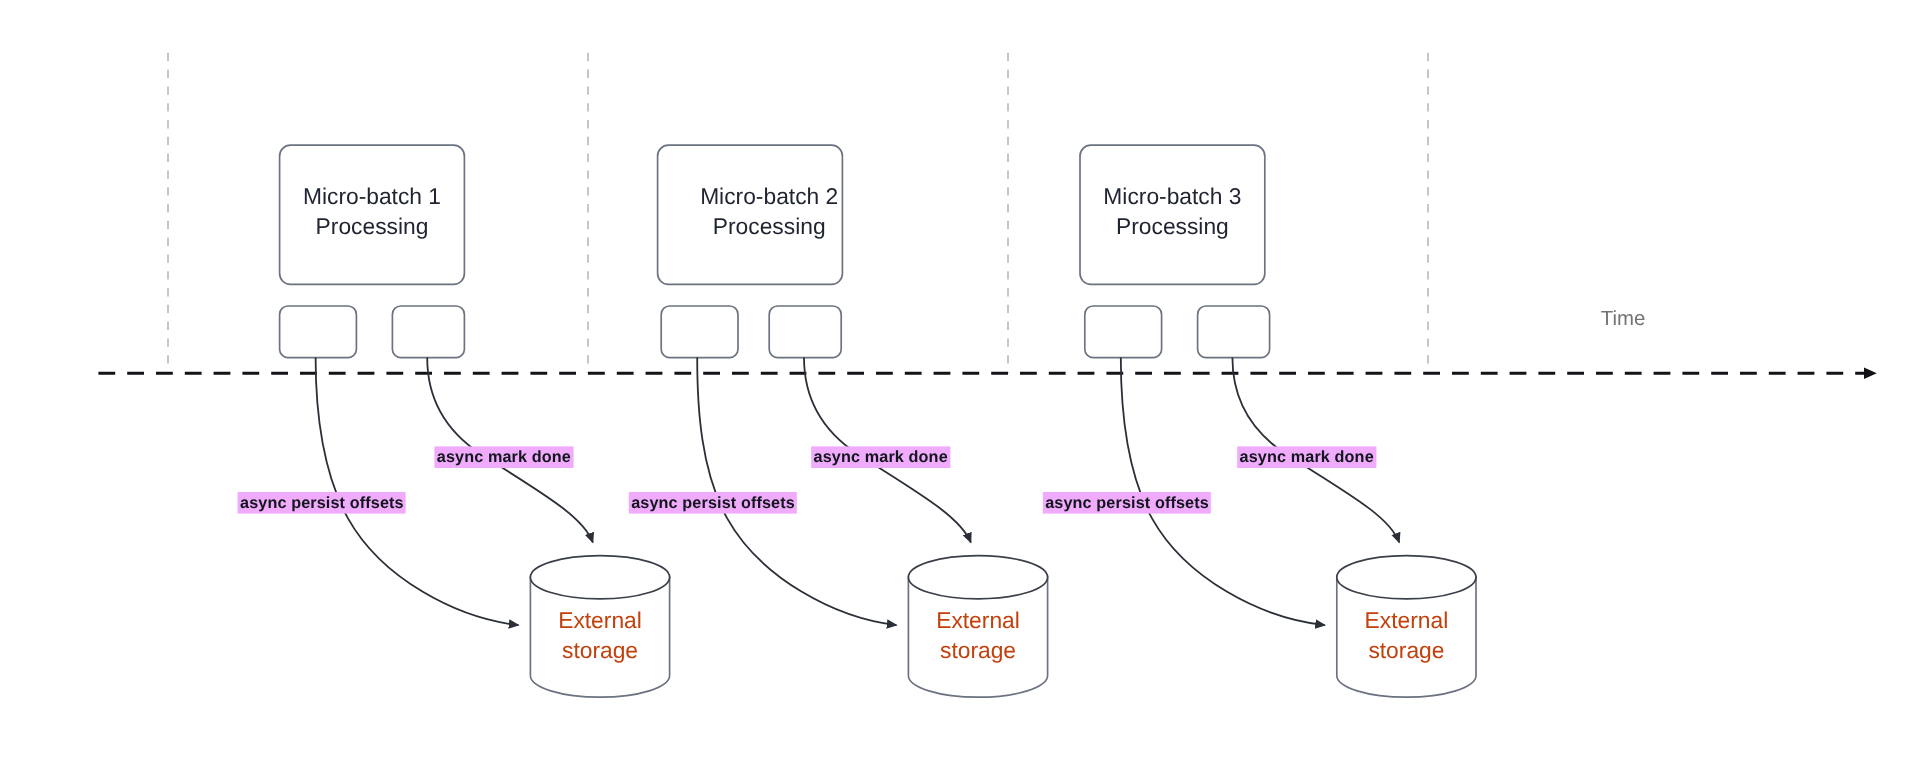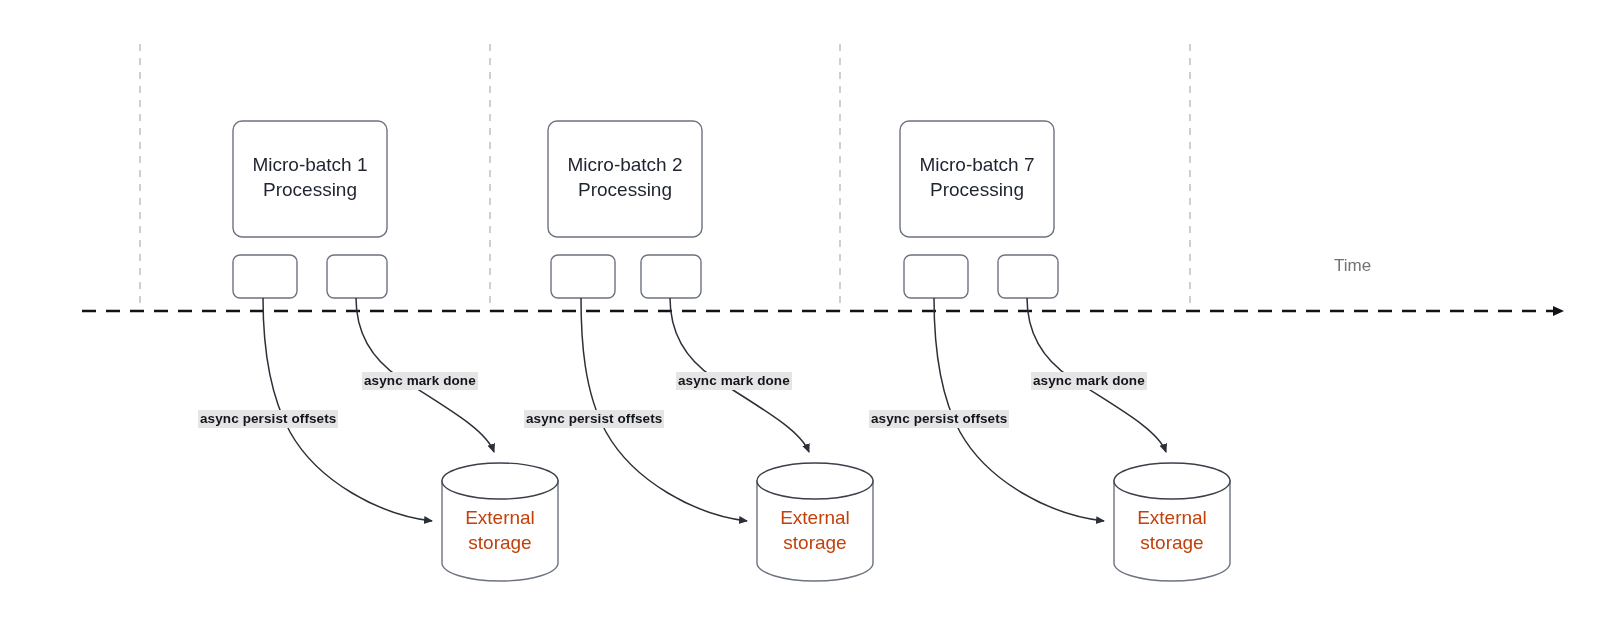--- a/index.html
+++ b/index.html
@@ -13,21 +13,21 @@
   }
   #stage { position:absolute; inset:0; width:1600px; height:642px; }
   svg.layer { position:absolute; left:0; top:0; width:1600px; height:642px; overflow:visible; }
   .lbl {
     position:absolute;
     font-weight:bold;
     font-size:13.5px;
     color:#12151c;
     white-space:nowrap;
     letter-spacing:0.1px;
-    background:#e5e5e5;
+    background:#f0abfc;
     padding:1px 2px;
     line-height:16px;
   }
   .boxtext {
     position:absolute;
     text-align:center;
     font-size:19px;
     line-height:25px;
     color:#1f2430;
     white-space:nowrap;
@@ -121,33 +121,33 @@
     <div>Micro-batch 1</div>
     <div>Processing</div>
   </div>
   <div class="lbl" style="left:198px; top:410px;">async persist offsets</div>
   <div class="lbl" style="left:362px; top:372px;">async mark done</div>
   <div class="cyltext" style="left:442px; top:505px; width:116px;">
     <div>External</div>
     <div>storage</div>
   </div>
 
-  <div class="boxtext" style="left:548px; top:152px; width:154px;">
+  <div class="boxtext" style="left:564px; top:152px; width:154px;">
     <div>Micro-batch 2</div>
     <div>Processing</div>
   </div>
   <div class="lbl" style="left:524px; top:410px;">async persist offsets</div>
   <div class="lbl" style="left:676px; top:372px;">async mark done</div>
   <div class="cyltext" style="left:757px; top:505px; width:116px;">
     <div>External</div>
     <div>storage</div>
   </div>
 
   <div class="boxtext" style="left:900px; top:152px; width:154px;">
-    <div>Micro-batch 7</div>
+    <div>Micro-batch 3</div>
     <div>Processing</div>
   </div>
   <div class="lbl" style="left:869px; top:410px;">async persist offsets</div>
   <div class="lbl" style="left:1031px; top:372px;">async mark done</div>
   <div class="cyltext" style="left:1114px; top:505px; width:116px;">
     <div>External</div>
     <div>storage</div>
   </div>
 
   <div class="timelbl" style="left:1334px; top:256px;">Time</div>

